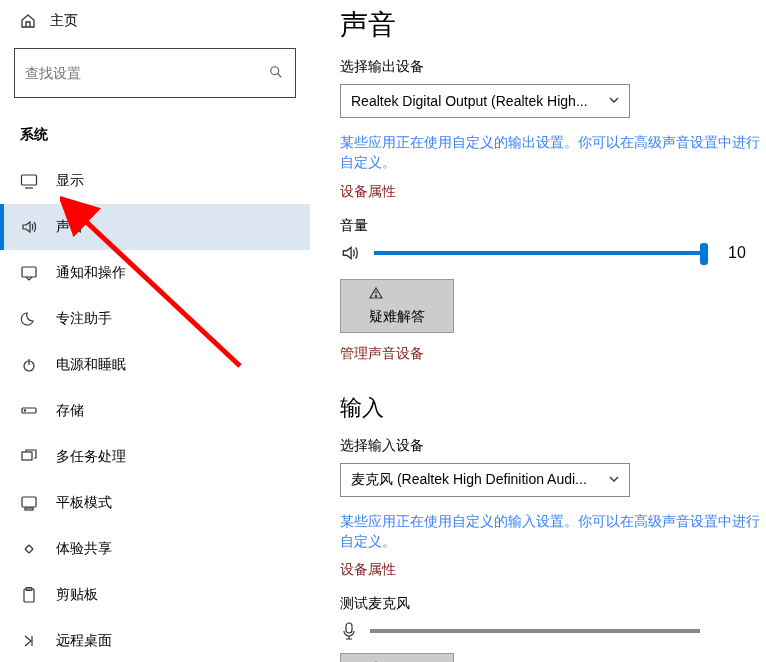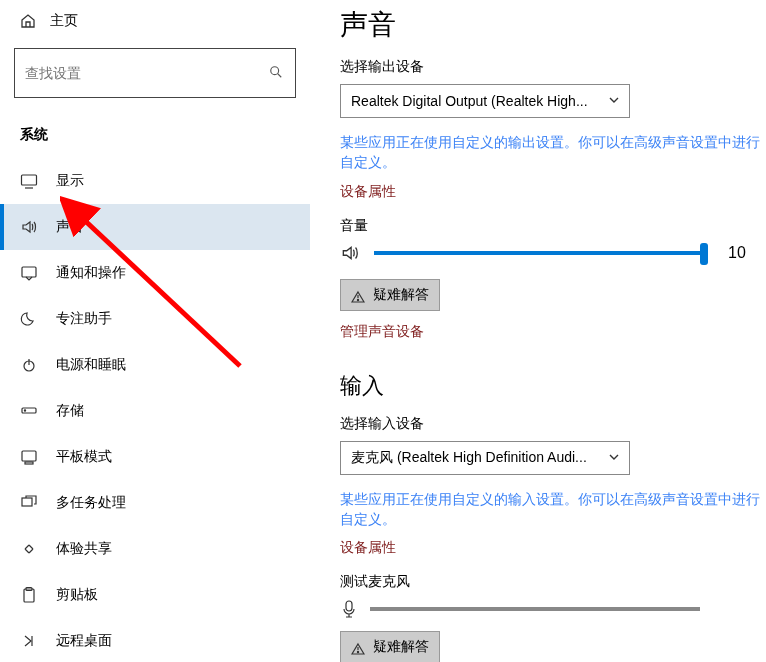--- a/index.html
+++ b/index.html
@@ -137,26 +137,27 @@
     border-radius: 3px;
   }
   .vol-value {
     font-size: 16px;
     margin-left: 10px;
   }
   .btn-group { margin-bottom: 12px; }
   .btn {
     border: 1px solid #999;
     background: #ccc;
-    padding: 6px 10px;
+    padding: 6px 28px;
     font-size: 14px;
     display: inline-flex;
-    align-items: flex-end;
+    align-items: flex-start;
     gap: 8px;
     cursor: pointer;
+    flex-direction: column;
   }
   h2.section-header {
     font-size: 22px;
     font-weight: 500;
     margin: 14px 0 14px 0;
   }
   .mic-row {
     display: flex;
     align-items: center;
     gap: 12px;
@@ -258,35 +259,35 @@
             <rect x="2" y="6" width="14" height="5" rx="1"></rect>
             <circle cx="5" cy="8.5" r="0.6" fill="#333"></circle>
           </svg>
       </span>
       <span>存储</span>
     </div>
 
     <div class="nav-item">
       <span class="icon">
         <svg width="18" height="18" viewBox="0 0 18 18" fill="none" stroke="#333" stroke-width="1.2">
+            <rect x="2" y="4" width="10" height="8"></rect>
+            <path d="M6 4V2h10v8h-2"></path>
+          </svg>
+      </span>
+      <span>多任务处理</span>
+    </div>
+
+    <div class="nav-item">
+      <span class="icon">
+        <svg width="18" height="18" viewBox="0 0 18 18" fill="none" stroke="#333" stroke-width="1.2">
             <rect x="2" y="3" width="14" height="10" rx="1"></rect>
             <rect x="5" y="14" width="8" height="2"></rect>
           </svg>
       </span>
       <span>平板模式</span>
-    </div>
-
-    <div class="nav-item">
-      <span class="icon">
-        <svg width="18" height="18" viewBox="0 0 18 18" fill="none" stroke="#333" stroke-width="1.2">
-            <rect x="2" y="4" width="10" height="8"></rect>
-            <path d="M6 4V2h10v8h-2"></path>
-          </svg>
-      </span>
-      <span>多任务处理</span>
     </div>
 
     <div class="nav-item">
       <span class="icon">
         <svg width="18" height="18" viewBox="0 0 18 18" fill="none" stroke="#333" stroke-width="1.2">
             <path d="M5 9l4-4M5 9l4 4M13 9l-4-4M13 9l-4 4"></path>
           </svg>
       </span>
       <span>体验共享</span>
     </div>

